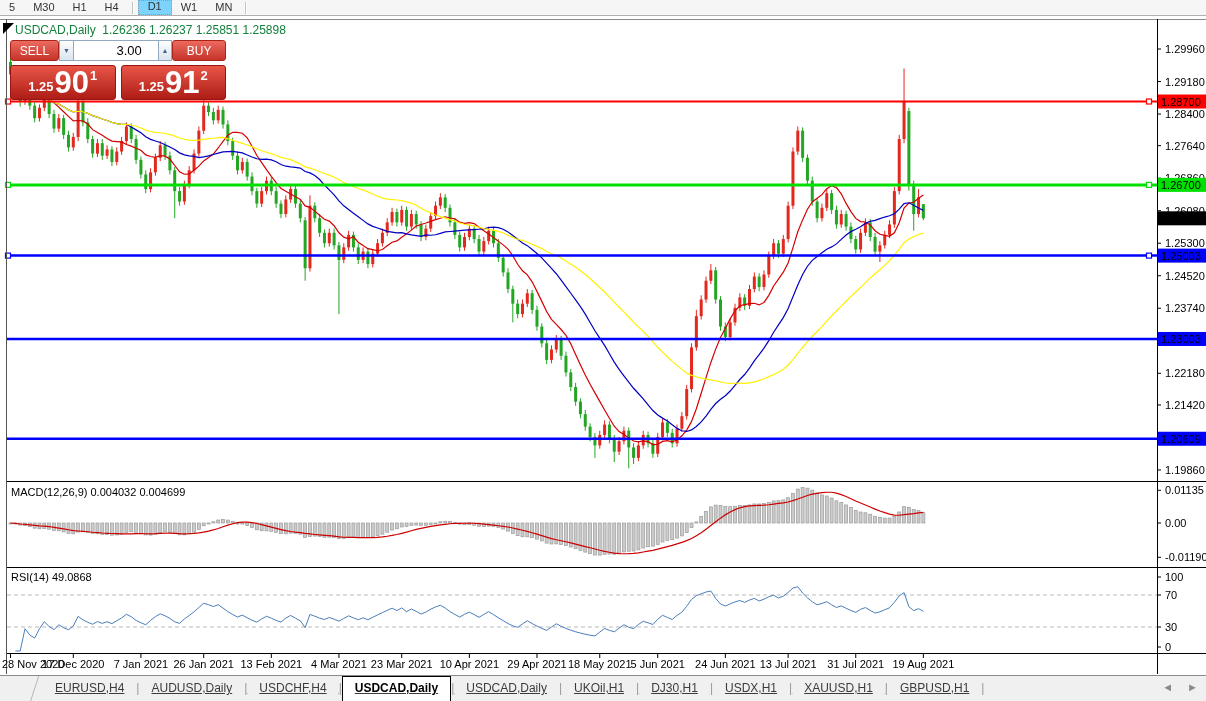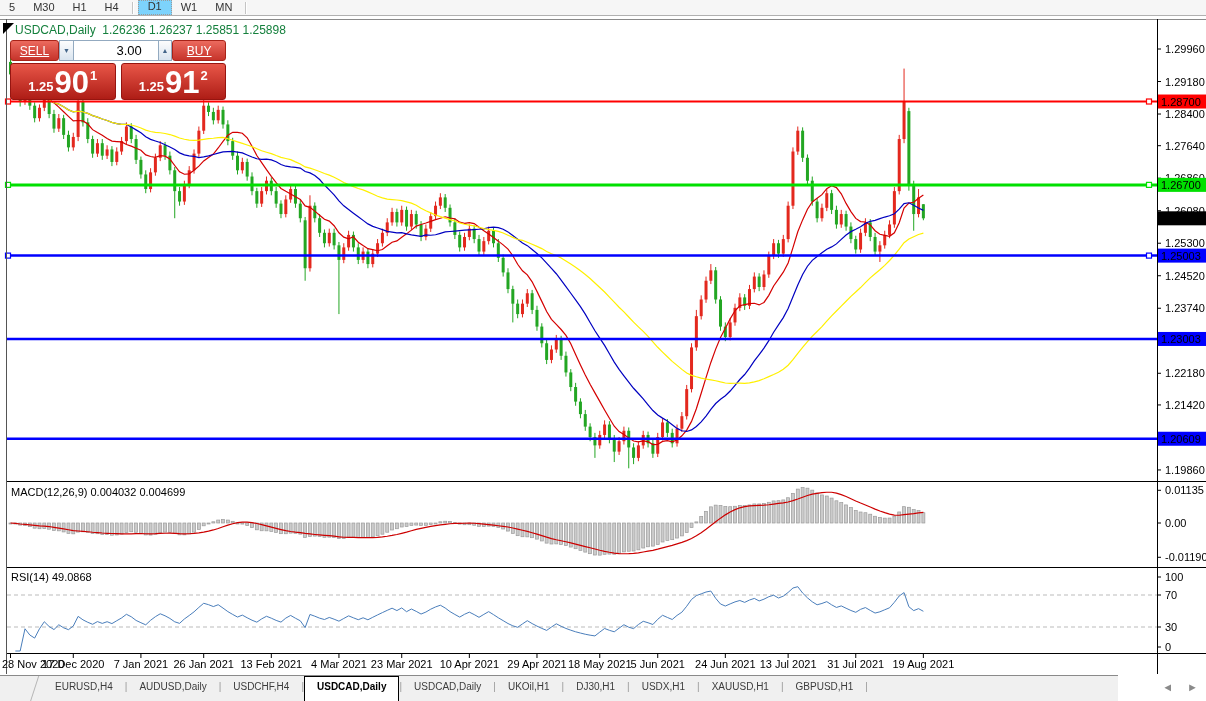--- a/index.html
+++ b/index.html
@@ -14,40 +14,40 @@
   #chart-svg{position:absolute;left:0;top:0;z-index:1;}
   #chart-svg text{font-family:"Liberation Sans",sans-serif;font-size:11px;fill:#000;}
   
   .symbol-header{position:absolute;left:15px;top:23px;font-size:12px;color:#15803d;z-index:6;white-space:nowrap;}
   .cursor-icon{position:absolute;left:3px;top:23px;width:0;height:0;z-index:6;
     border-top:11px solid #000;border-right:11px solid transparent;}
   
   .trade-panel{position:absolute;left:10px;top:40px;width:216px;z-index:7;}
   .tp-row1{display:flex;height:21px;}
   .tp-btn{color:#fff;font-size:12px;text-align:center;line-height:20px;
-    background:linear-gradient(#ec6a5e,#c6342b);border:1px solid #a82318;border-radius:3px;text-decoration:underline;}
+    background:linear-gradient(#ec6a5e,#c6342b);border:1px solid #a82318;border-radius:3px;}
   .sell-btn{width:52px;}
   .buy-btn{width:57px;text-align:center;}
   .vol-spin{width:14px;background:linear-gradient(#fdfdfd,#d9e4ef);border:1px solid #93aac0;
     font-size:7px;color:#44668a;text-align:center;line-height:19px;}
   .vol-input{width:68px;border:1px solid #93aac0;border-left:none;border-right:none;
     text-align:right;font-size:13px;padding:0 16px 0 0;font-family:"Liberation Sans",sans-serif;outline:none;}
-  .tp-row2{display:flex;gap:5px;margin-top:2px;height:37px;}
+  .tp-row2{display:flex;gap:5px;margin-top:2px;height:37px;align-items:flex-end;}
   .price-box{flex:1;background:linear-gradient(#e85648,#ae1d16);border:1px solid #961510;border-radius:3px;
     color:#fff;display:flex;align-items:flex-end;justify-content:center;font-weight:bold;}
   .pb-prefix{font-size:13px;margin:0 1px 5px 0;}
   .pb-big{font-size:31px;line-height:33px;margin-bottom:0px;}
   .pb-sup{font-size:13px;margin-bottom:16px;margin-left:1px;}
   
   .ind-label{position:absolute;font-size:11px;color:#000;z-index:5;white-space:nowrap;}
   #macd-label{left:11px;top:486px;}
   #rsi-label{left:11px;top:571px;}
   
-  .tabbar{position:absolute;left:0;top:675px;width:1118px;height:26px;background:#f0f0f0;
-    border-top:1px solid #8a8a8a;display:flex;align-items:stretch;font-size:10px;color:#3c3c3c;z-index:8;}
+  .tabbar{position:absolute;left:0;top:675px;width:1206px;height:26px;background:#f0f0f0;
+    border-top:1px solid #8a8a8a;display:flex;align-items:stretch;font-size:12px;color:#3c3c3c;z-index:8;text-decoration:underline;}
   .tab-sliver{width:34px;border-right:1px solid #b5b5b5;transform:skewX(-18deg);margin-right:8px;}
   .tab{padding:5px 12px 0 12px;white-space:nowrap;}
   .tab.active{background:#fff;border:1px solid #000;border-bottom:none;font-weight:bold;color:#000;padding-top:4px;}
   .tab-sep{color:#999;padding-top:5px;}
   .scroll-arrows{position:absolute;right:8px;top:681px;z-index:9;color:#8a8a8a;font-size:11px;
     display:flex;gap:14px;}
 </style>
 </head>
 <body>
 

